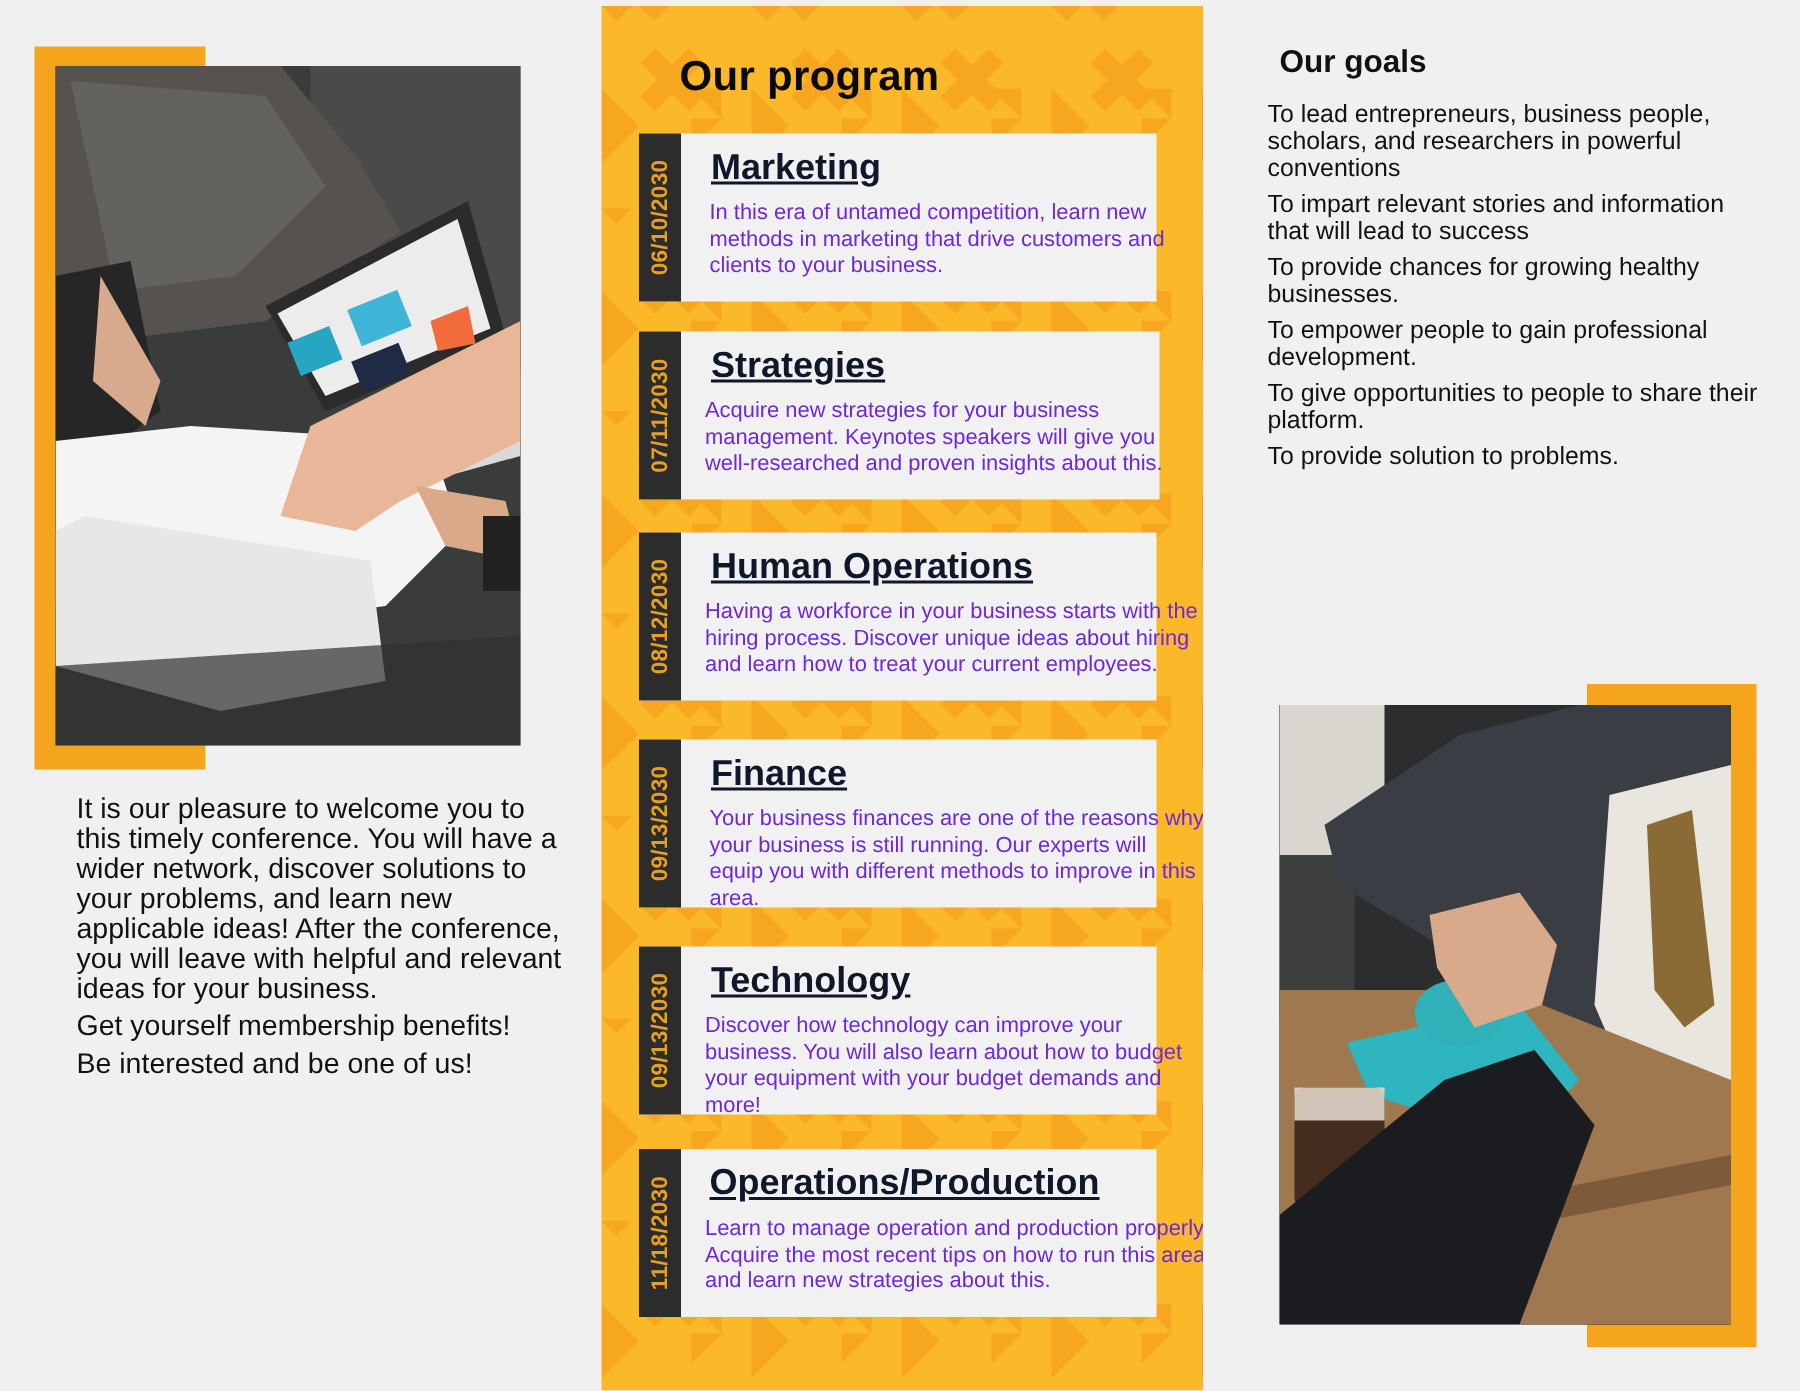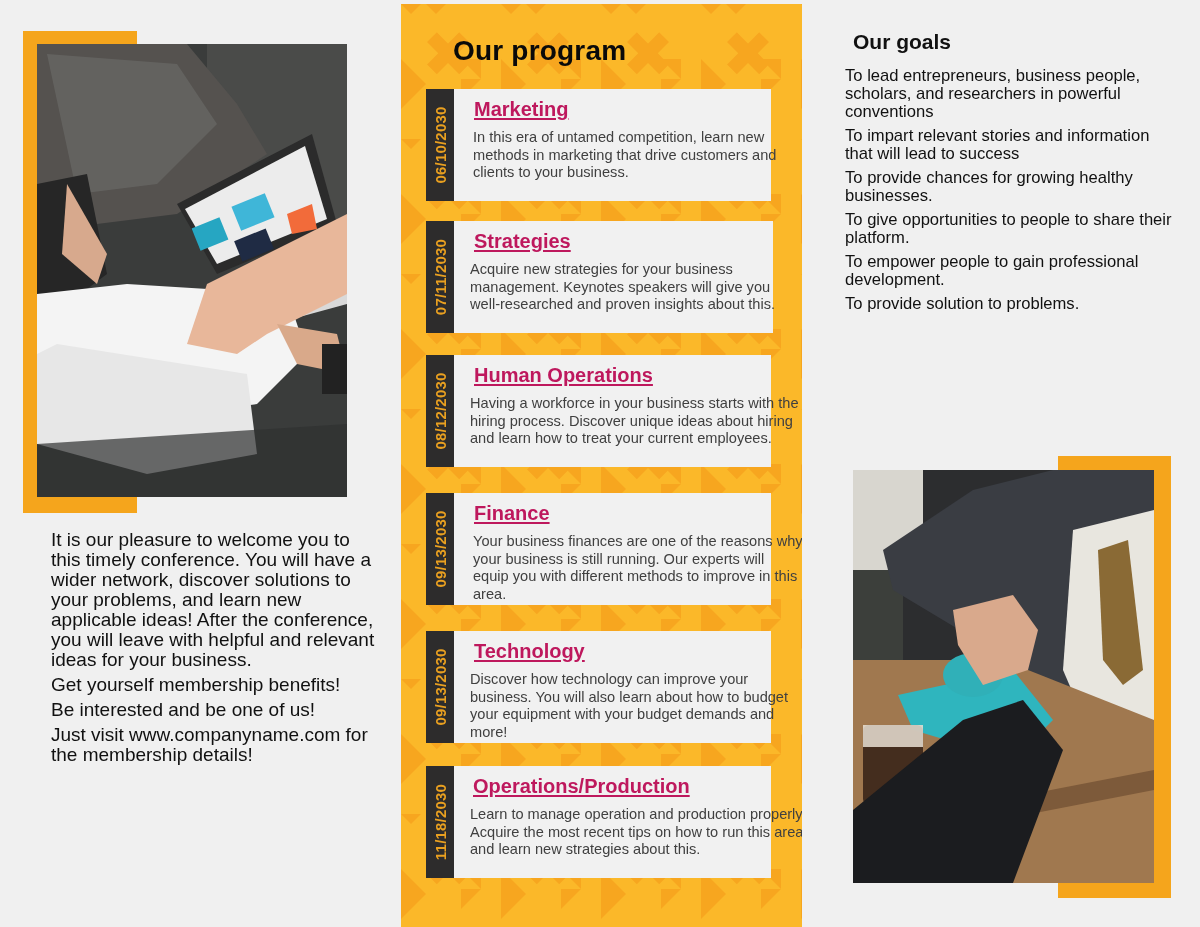--- a/index.html
+++ b/index.html
@@ -44,25 +44,25 @@
     width: 28px; background: #2d2c2c; position: relative; flex-shrink: 0;
   }
   .card .date {
     position: absolute; left: 50%; top: 50%;
     transform: translate(-50%, -50%) rotate(-90deg);
     font-weight: bold; font-size: 15px; color: #e9a020; white-space: nowrap;
     letter-spacing: 0.2px;
   }
   .card .body { padding: 9px 0 0 20px; position: relative; }
   .card .title {
-    font-size: 20px; font-weight: bold; text-decoration: underline;
-    text-underline-offset: 2px; display: block; margin-bottom: 8px; color: #be185d;
+    font-size: 24px; font-weight: bold; text-decoration: underline;
+    text-underline-offset: 2px; display: block; margin-bottom: 8px; color: #0f172a;
   }
   .card .desc {
-    font-size: 14.6px; line-height: 17.6px; color: #404040;
+    font-size: 14.6px; line-height: 17.6px; color: #6d28d9;
     width: 330px; margin-left: -2px;
   }
 
   
   .goals { position: absolute; left: 845px; top: 30px; width: 330px; }
   .goals h2 { font-size: 21px; font-weight: bold; margin-left: 8px; margin-bottom: 13px; }
   .goals ul { list-style: none; }
   .goals li { font-size: 16.6px; line-height: 18px; margin-bottom: 6px; }
 </style>
 </head>
@@ -90,21 +90,20 @@
     <path d="M30 140 L70 210 L60 240 L25 210 Z" fill="#d7a98d"></path>
     <rect x="285" y="300" width="25" height="50" fill="#222"></rect>
     <path d="M0 400 L310 380 L310 453 L0 453 Z" fill="#2f3031" opacity="0.7"></path>
   </svg>
 </div>
 
 <div class="member">
   <p>It is our pleasure to welcome you to this timely conference. You will have a wider network, discover solutions to your problems, and learn new applicable ideas! After the conference, you will leave with helpful and relevant ideas for your business.</p>
   <p>Get yourself membership benefits!</p>
   <p>Be interested and be one of us!</p>
-  <p>Just visit www.companyname.com for the membership details!</p>
 </div>
 
 <div class="program">
   <svg class="pattern" viewBox="0 0 401 923" preserveAspectRatio="none">
     <defs>
       <pattern id="tri" x="0" y="0" width="100" height="135" patternUnits="userSpaceOnUse">
         <path d="M0 0 L20 0 L10 10 Z" fill="#f7a61f"></path>
         <path d="M25 0 L45 0 L35 10 Z" fill="#f7a61f"></path>
         <path d="M0 55 L25 80 L0 105 Z" fill="#f7a61f"></path>
         <path d="M60 55 L80 55 L80 75 Z" fill="#f7a61f"></path>
@@ -177,22 +176,22 @@
     </div>
   </div>
 </div>
 
 <div class="goals">
   <h2>Our goals</h2>
   <ul>
     <li>To lead entrepreneurs, business people, scholars, and researchers in powerful conventions</li>
     <li>To impart relevant stories and information that will lead to success</li>
     <li>To provide chances for growing healthy businesses.</li>
+    <li>To empower people to gain professional development.</li>
     <li>To give opportunities to people to share their platform.</li>
-    <li>To empower people to gain professional development.</li>
     <li>To provide solution to problems.</li>
   </ul>
 </div>
 
 <div class="frame frame-right"></div>
 <div class="photo photo-right">
   <svg viewBox="0 0 301 413" preserveAspectRatio="none">
     <rect width="301" height="413" fill="#2c2d2f"></rect>
     <rect x="0" y="0" width="70" height="100" fill="#d8d6cf"></rect>
     <rect x="0" y="100" width="50" height="110" fill="#3c3f3b"></rect>

